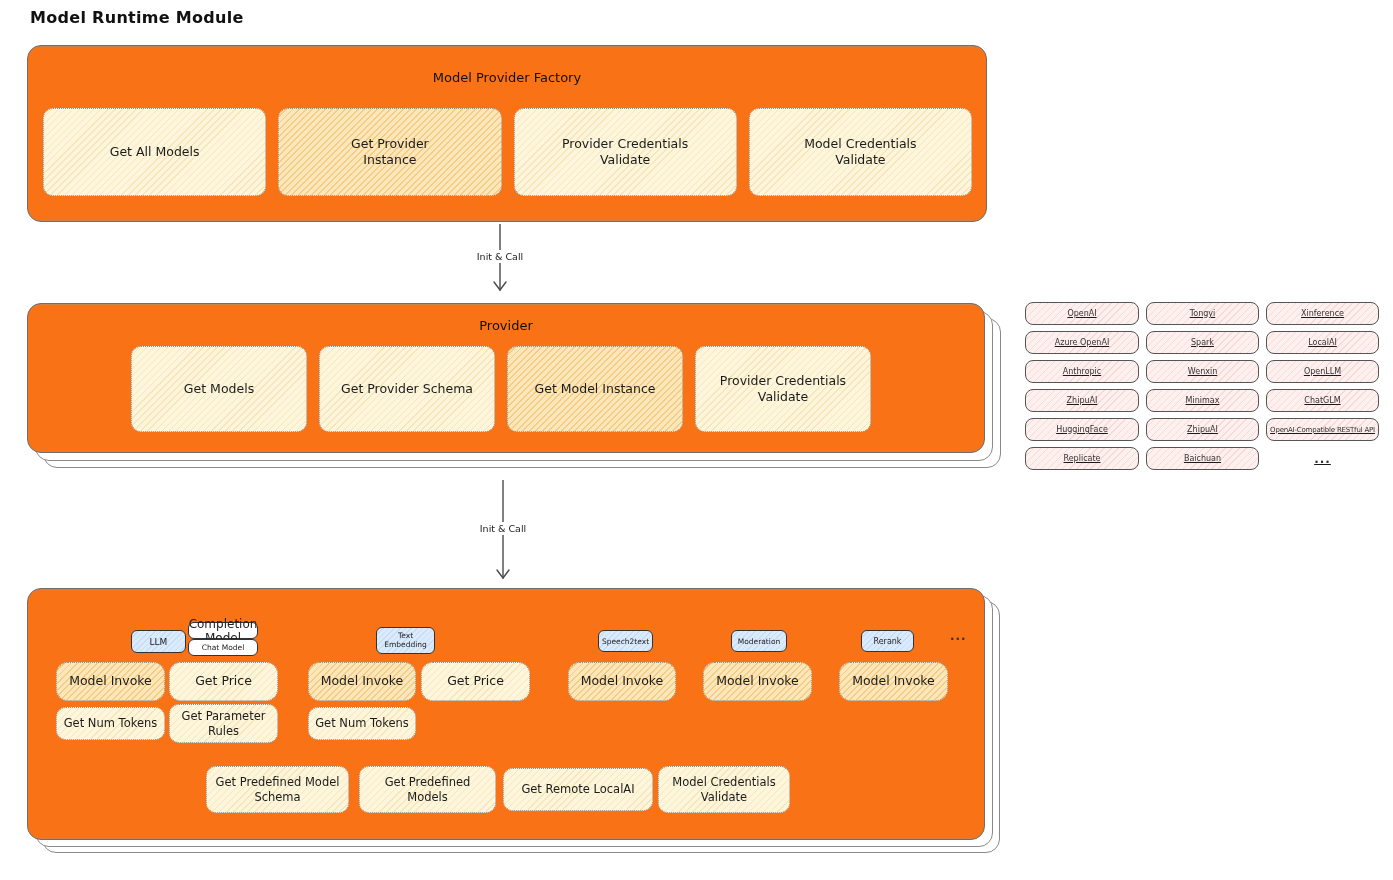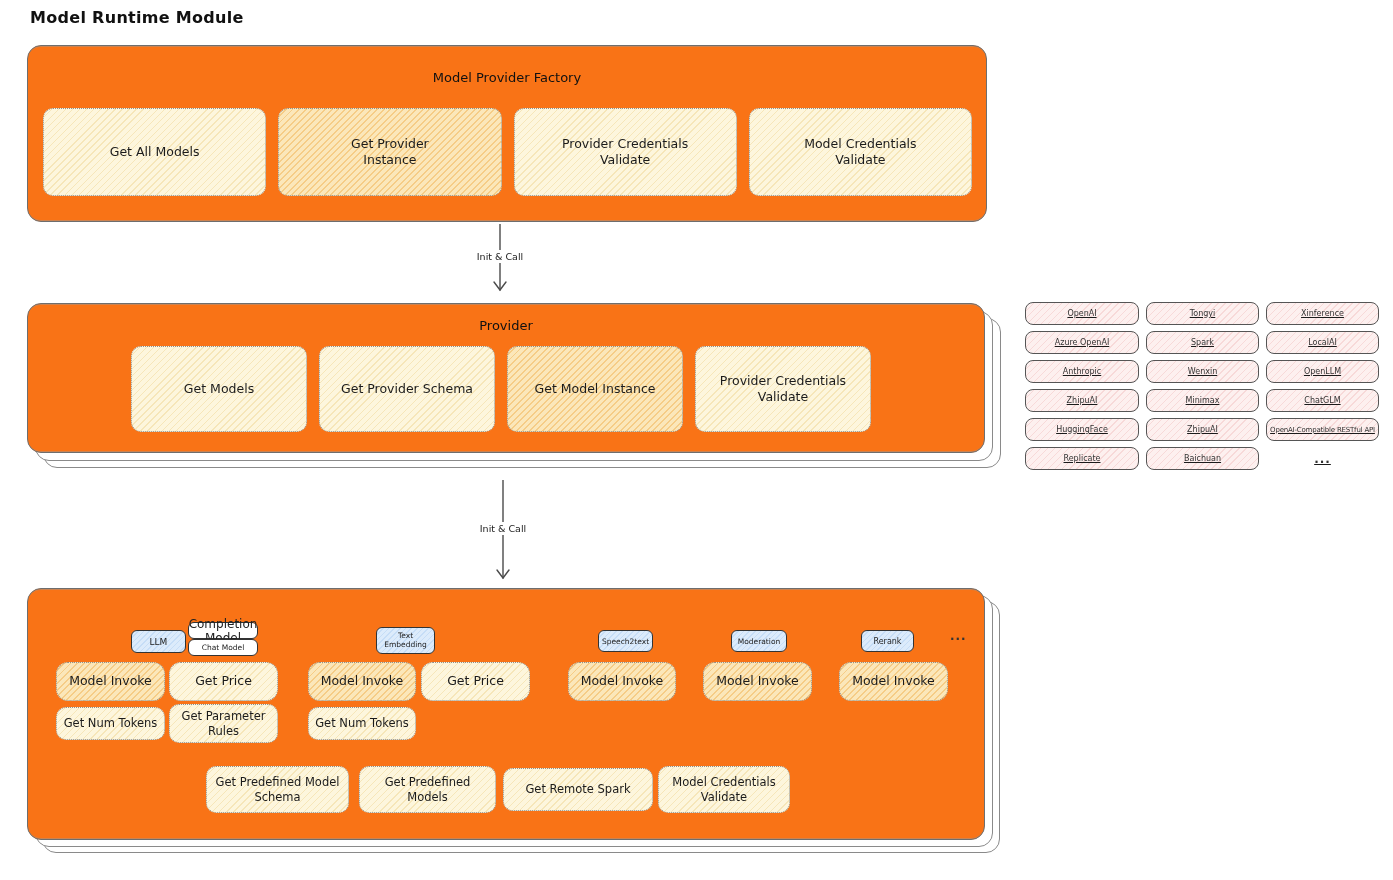--- a/index.html
+++ b/index.html
@@ -141,19 +141,19 @@
         <span class="wrapnarrow" style="max-width:95px;">Get Parameter Rules</span>
       </div>
     <div class="node yellow xs abs" style="left:280px;top:118px;width:106px;height:31px;">Get Num Tokens</div>
 
     <div class="node yellow xs abs" style="left:178px;top:177px;width:141px;height:45px;">
         <span class="wrapnarrow" style="max-width:132px;">Get Predefined Model Schema</span>
       </div>
     <div class="node yellow xs abs" style="left:331px;top:177px;width:135px;height:45px;">
         <span class="wrapnarrow" style="max-width:100px;">Get Predefined Models</span>
       </div>
-    <div class="node yellow xs abs" style="left:475px;top:179px;width:148px;height:41px;">Get Remote Spark</div>
+    <div class="node yellow xs abs" style="left:475px;top:179px;width:148px;height:41px;">Get Remote LocalAI</div>
     <div class="node yellow xs abs" style="left:630px;top:177px;width:130px;height:45px;">
         <span class="wrapnarrow" style="max-width:118px;">Model Credentials Validate</span>
       </div>
   </section>
 
 </div>
 
 </body></html>

